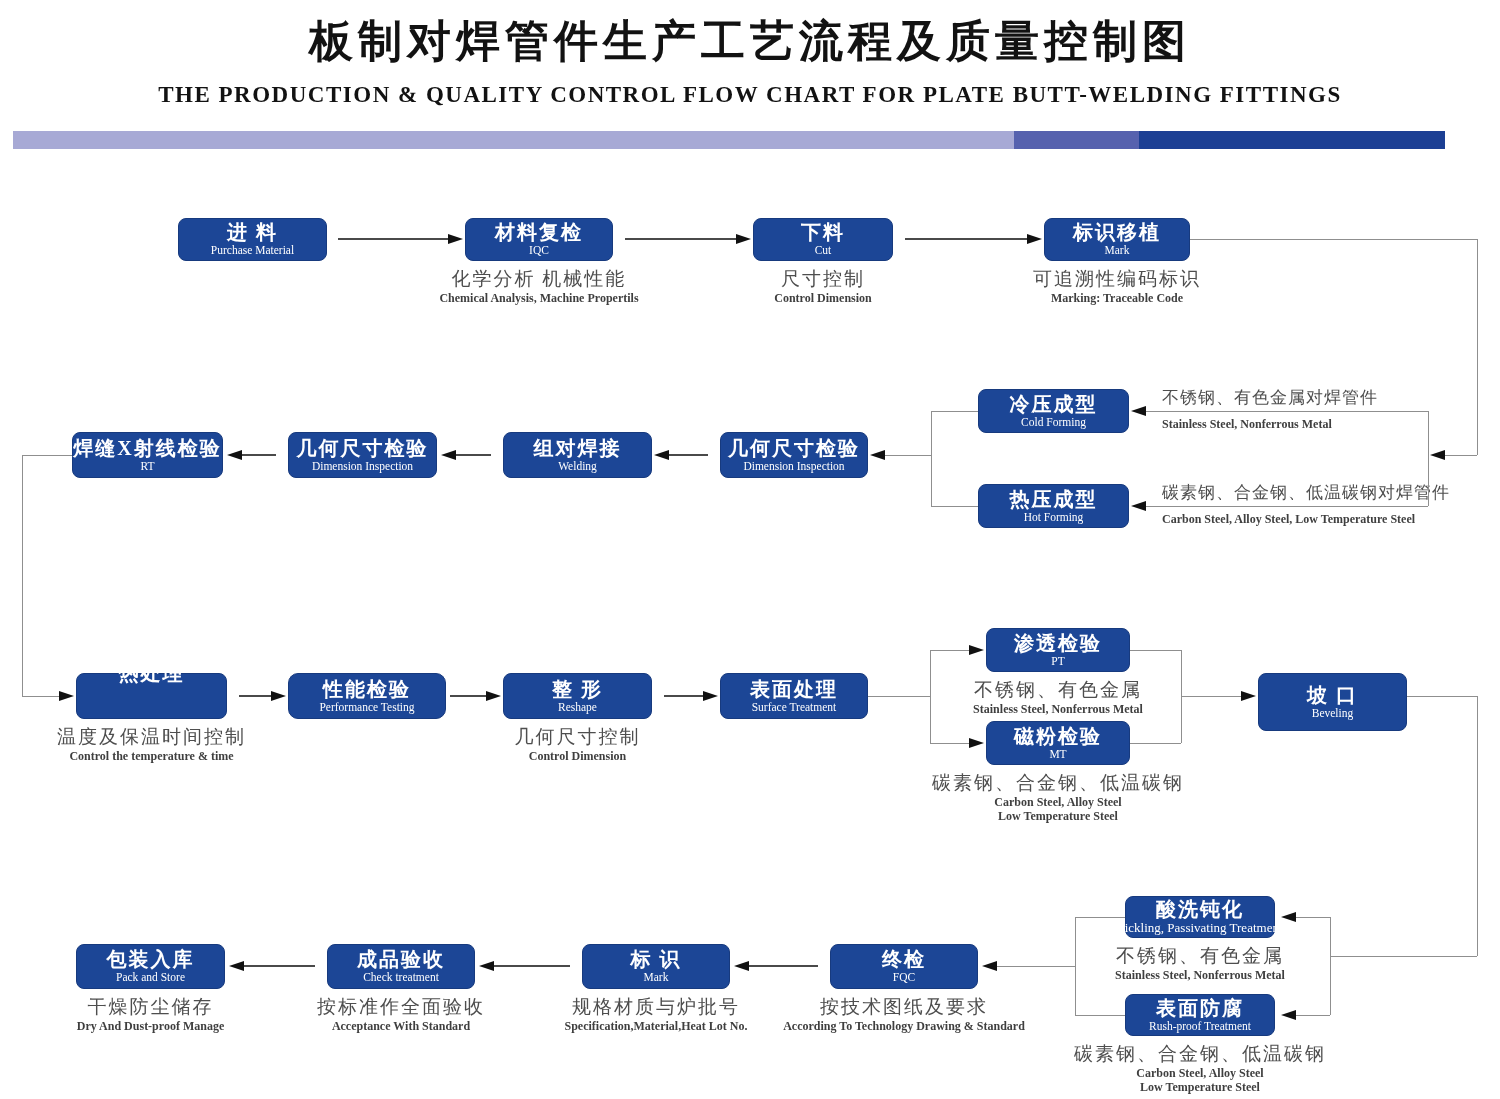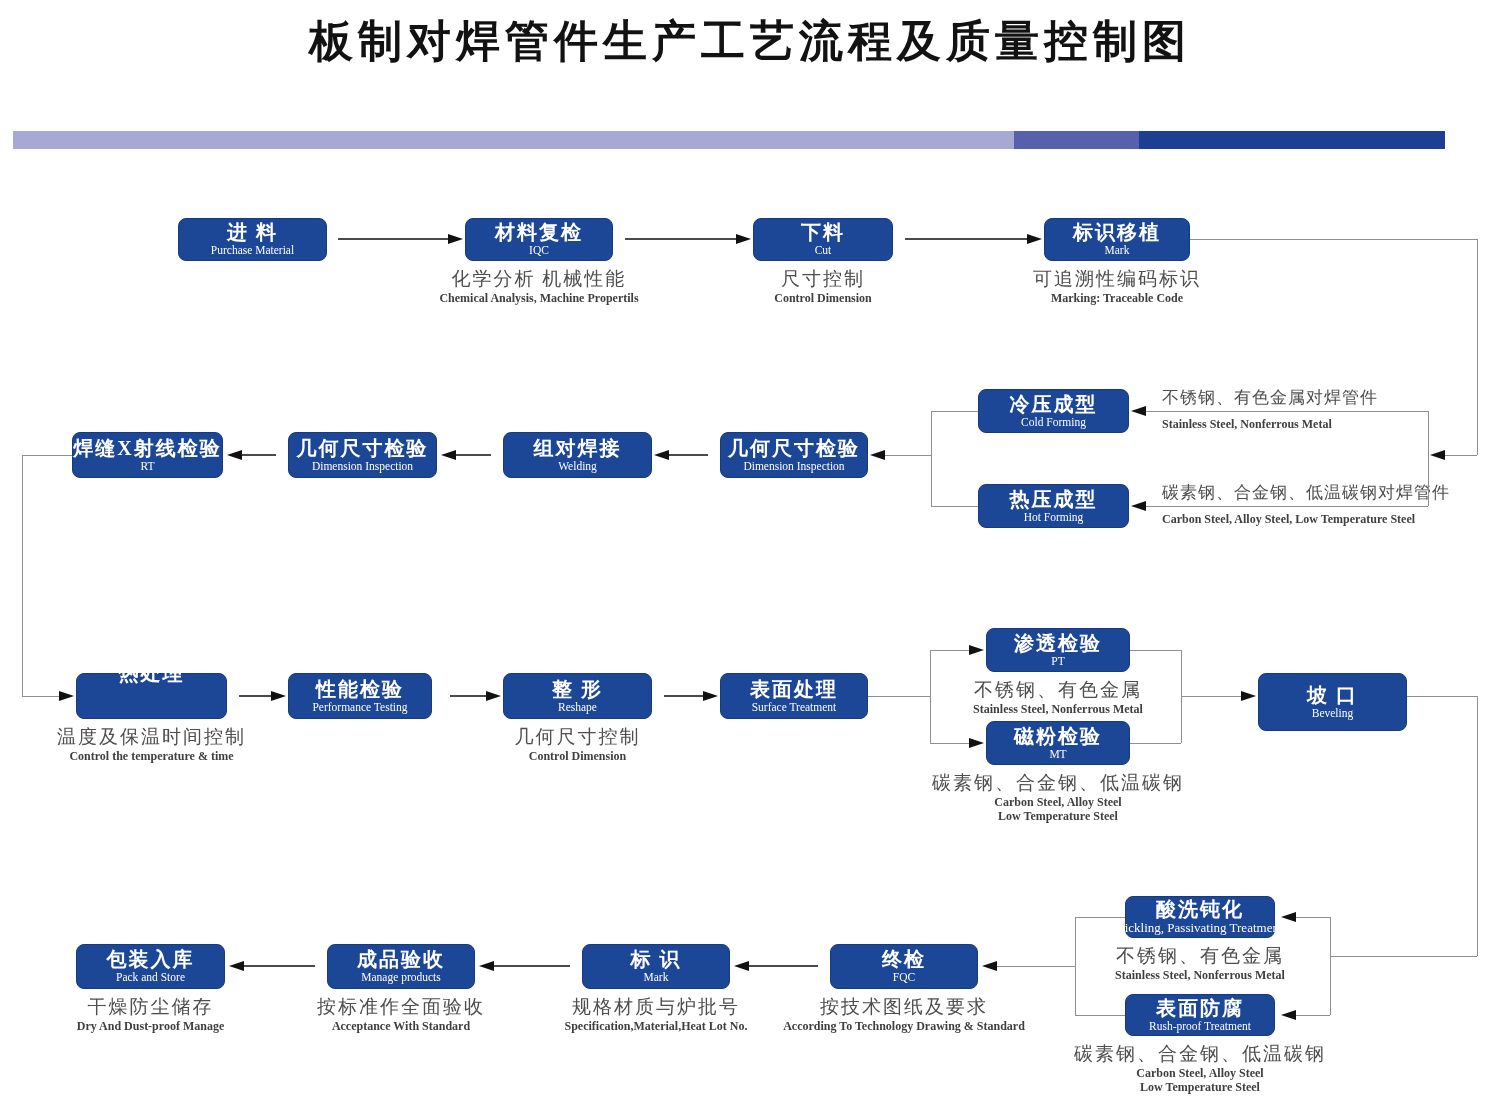--- a/index.html
+++ b/index.html
@@ -29,20 +29,21 @@
   .ln.h.dark{height:2px;}
   .ah{position:absolute;width:0;height:0;border-top:5px solid transparent;border-bottom:5px solid transparent;}
   .ah.r{border-left:15px solid #111;}
   .ah.l{border-right:15px solid #111;}
 </style>
 </head>
 <body>
 
 <div class="canvas">
   <div class="title-cn">板制对焊管件生产工艺流程及质量控制图</div>
+  <div class="title-en">THE PRODUCTION &amp; QUALITY CONTROL FLOW CHART FOR PLATE BUTT-WELDING FITTINGS</div>
   <div class="accent-bar" id="accent-bar" style="background: linear-gradient(to right, rgb(167, 169, 213) 0%, rgb(167, 169, 213) 69.9%, rgb(86, 97, 174) 69.9%, rgb(86, 97, 174) 78.6%, rgb(28, 63, 148) 78.6%, rgb(28, 63, 148) 100%);"></div>
   <div id="chart">
       <div class="node" style="left: 178px; top: 218px; width: 149px;">
         <div class="box" style="width: 149px; height: 43px; align-items: center;">
           <div class="box-cn">进 料</div>
           <div class="box-en">Purchase Material</div>
         </div>
       </div>
       <div class="node" style="left: 465px; top: 218px; width: 148px;">
         <div class="box" style="width: 148px; height: 43px;">
@@ -114,21 +115,21 @@
         <div class="box" style="width: 151px; height: 46px; gap: 32px;">
           <div class="box-cn">热处理</div>
           <div class="box-en">Heat treatment</div>
         </div>
         <div class="caption" style="top: 52px;">
           <div class="cap-cn">温度及保温时间控制</div>
           <div class="cap-en">Control the  temperature  &amp;  time</div>
         </div>
       </div>
       <div class="node" style="left: 288px; top: 673px; width: 150px;">
-        <div class="box" style="width: 144px; height: 46px;">
+        <div class="box" style="width: 158px; height: 46px; border-radius: 10px;">
           <div class="box-cn">性能检验</div>
           <div class="box-en">Performance Testing</div>
         </div>
       </div>
       <div class="node" style="left: 503px; top: 673px; width: 149px;">
         <div class="box" style="width: 149px; height: 46px;">
           <div class="box-cn">整  形</div>
           <div class="box-en">Reshape</div>
         </div>
         <div class="caption" style="top: 52px;">
@@ -206,21 +207,21 @@
           <div class="box-en">Mark</div>
         </div>
         <div class="caption" style="top: 51px;">
           <div class="cap-cn">规格材质与炉批号</div>
           <div class="cap-en">Specification,Material,Heat Lot No.</div>
         </div>
       </div>
       <div class="node" style="left: 327px; top: 944px; width: 148px;">
         <div class="box" style="width: 148px; height: 45px;">
           <div class="box-cn">成品验收</div>
-          <div class="box-en">Manage products</div>
+          <div class="box-en">Check treatment</div>
         </div>
         <div class="caption" style="top: 51px;">
           <div class="cap-cn">按标准作全面验收</div>
           <div class="cap-en">Acceptance  With  Standard</div>
         </div>
       </div>
       <div class="node" style="left: 76px; top: 944px; width: 149px;">
         <div class="box" style="width: 149px; height: 45px;">
           <div class="box-cn">包装入库</div>
           <div class="box-en">Pack and Store</div>

